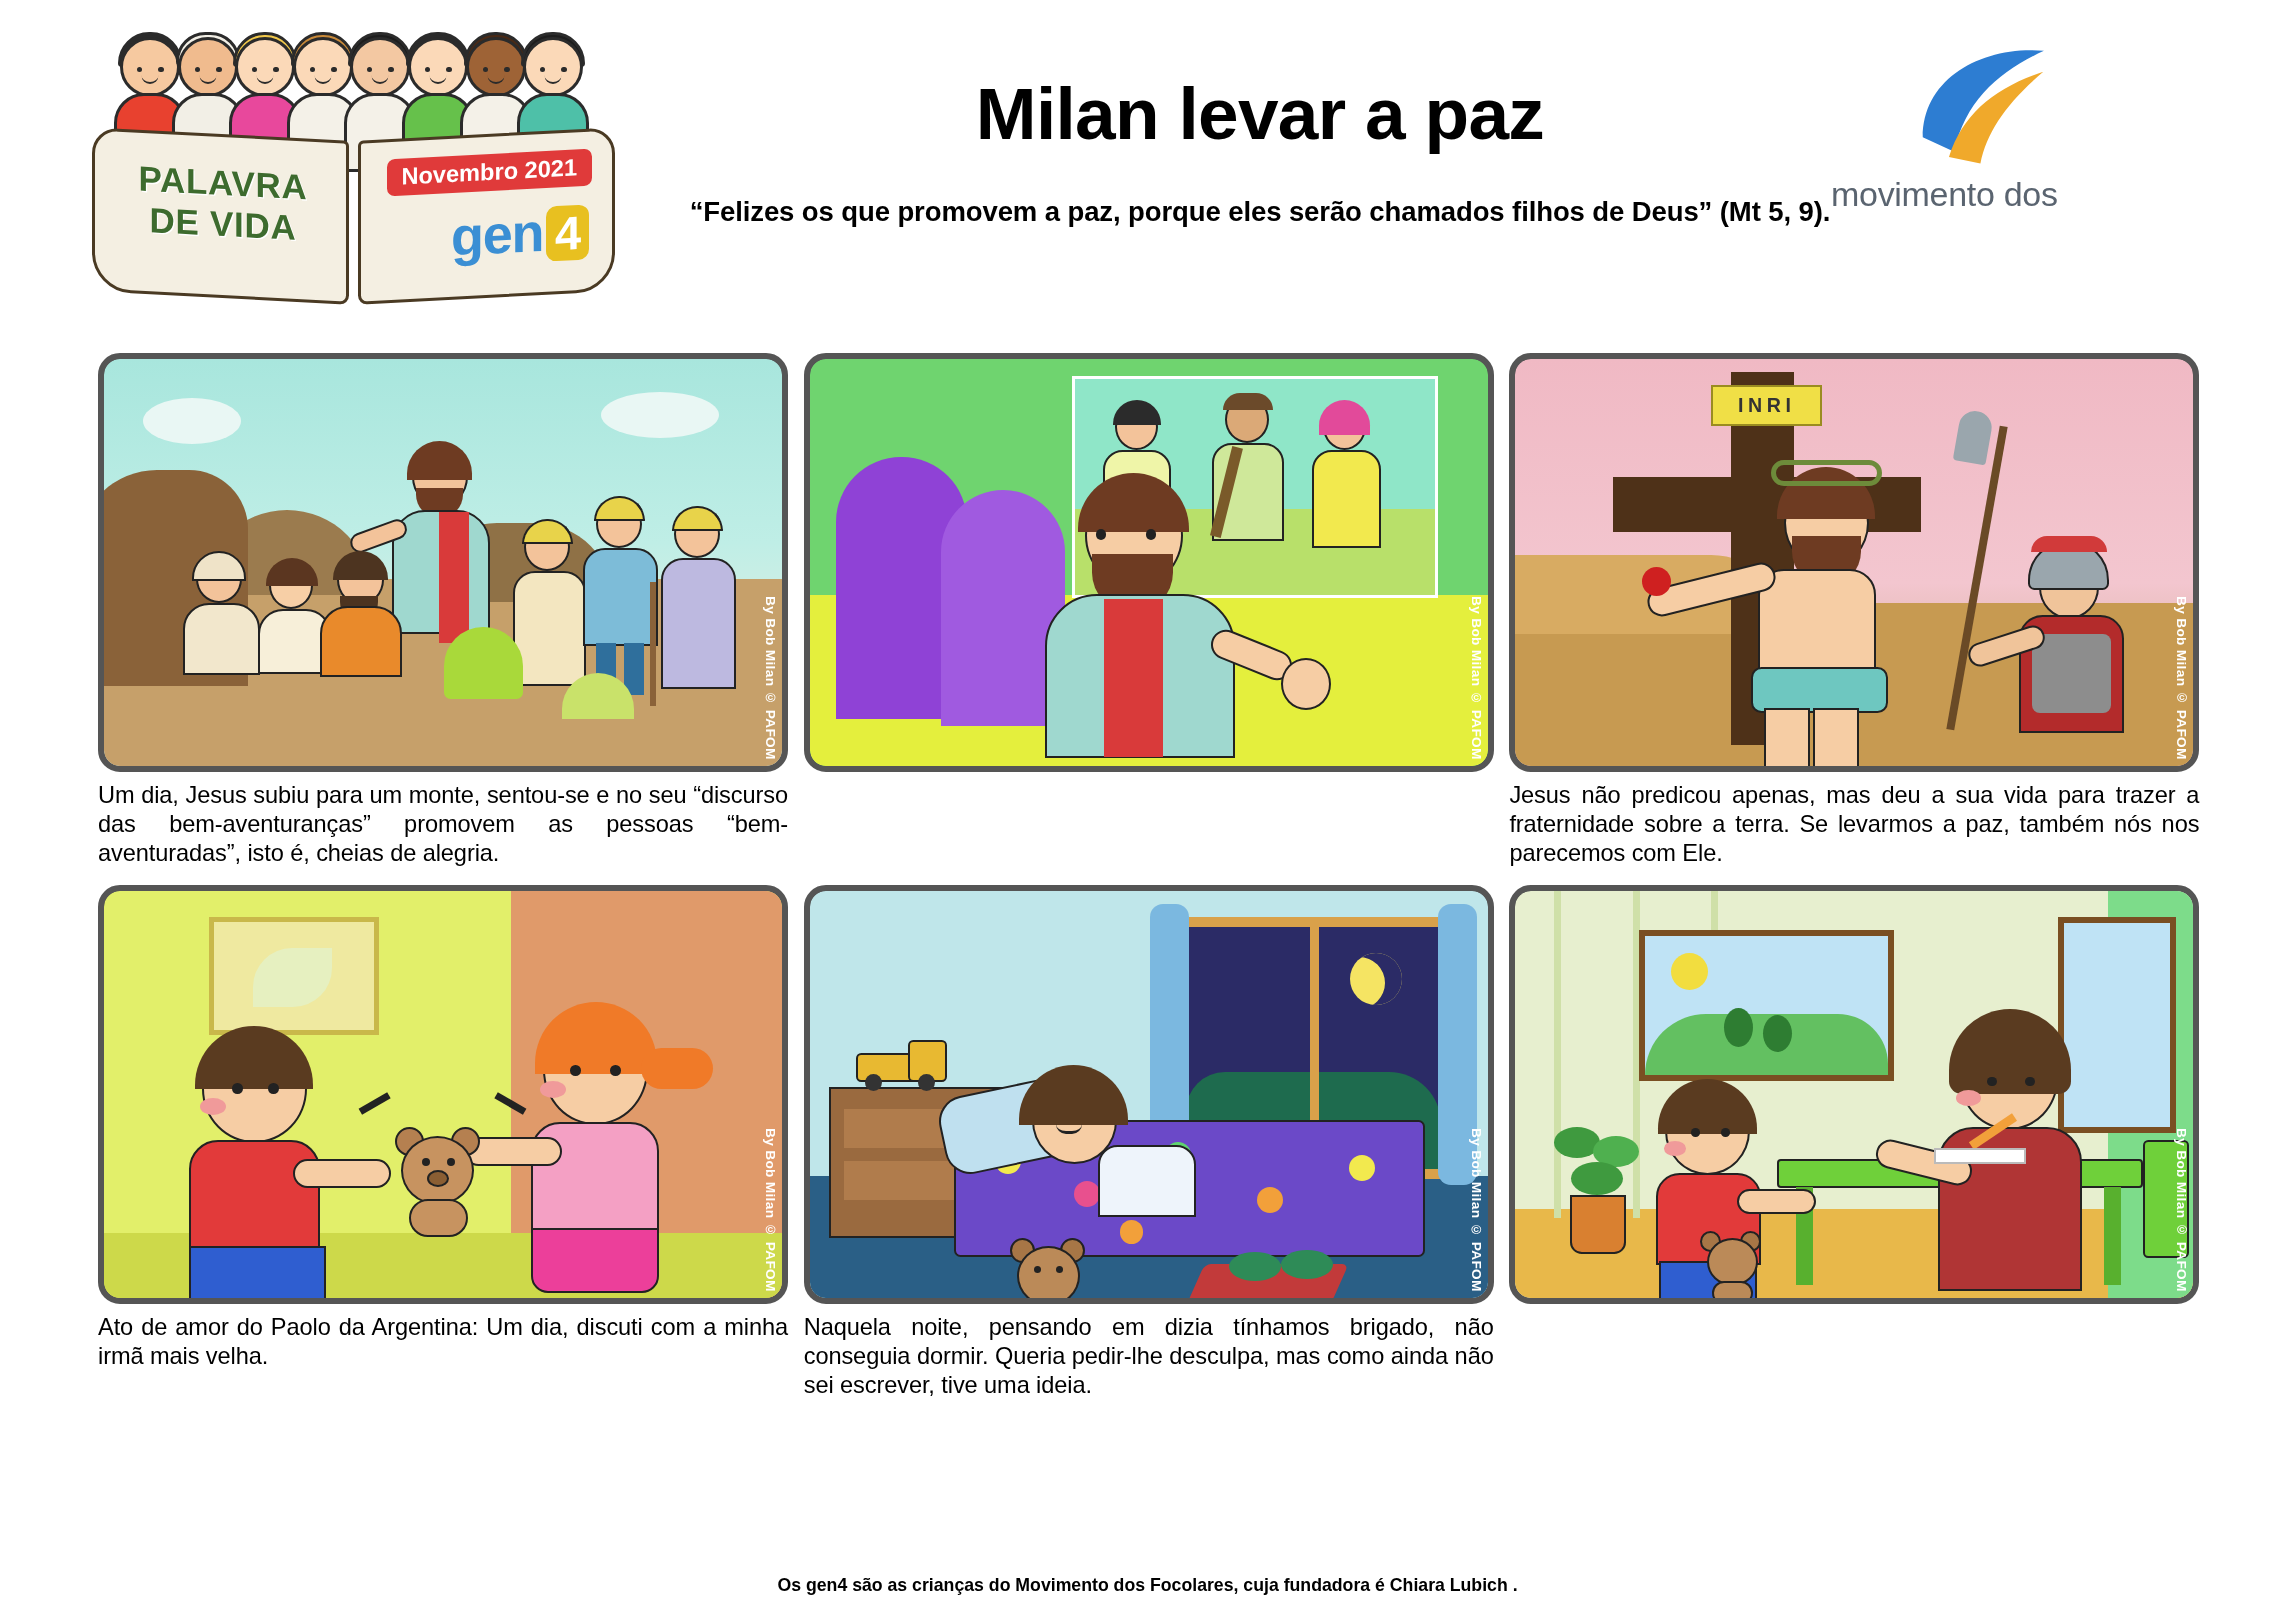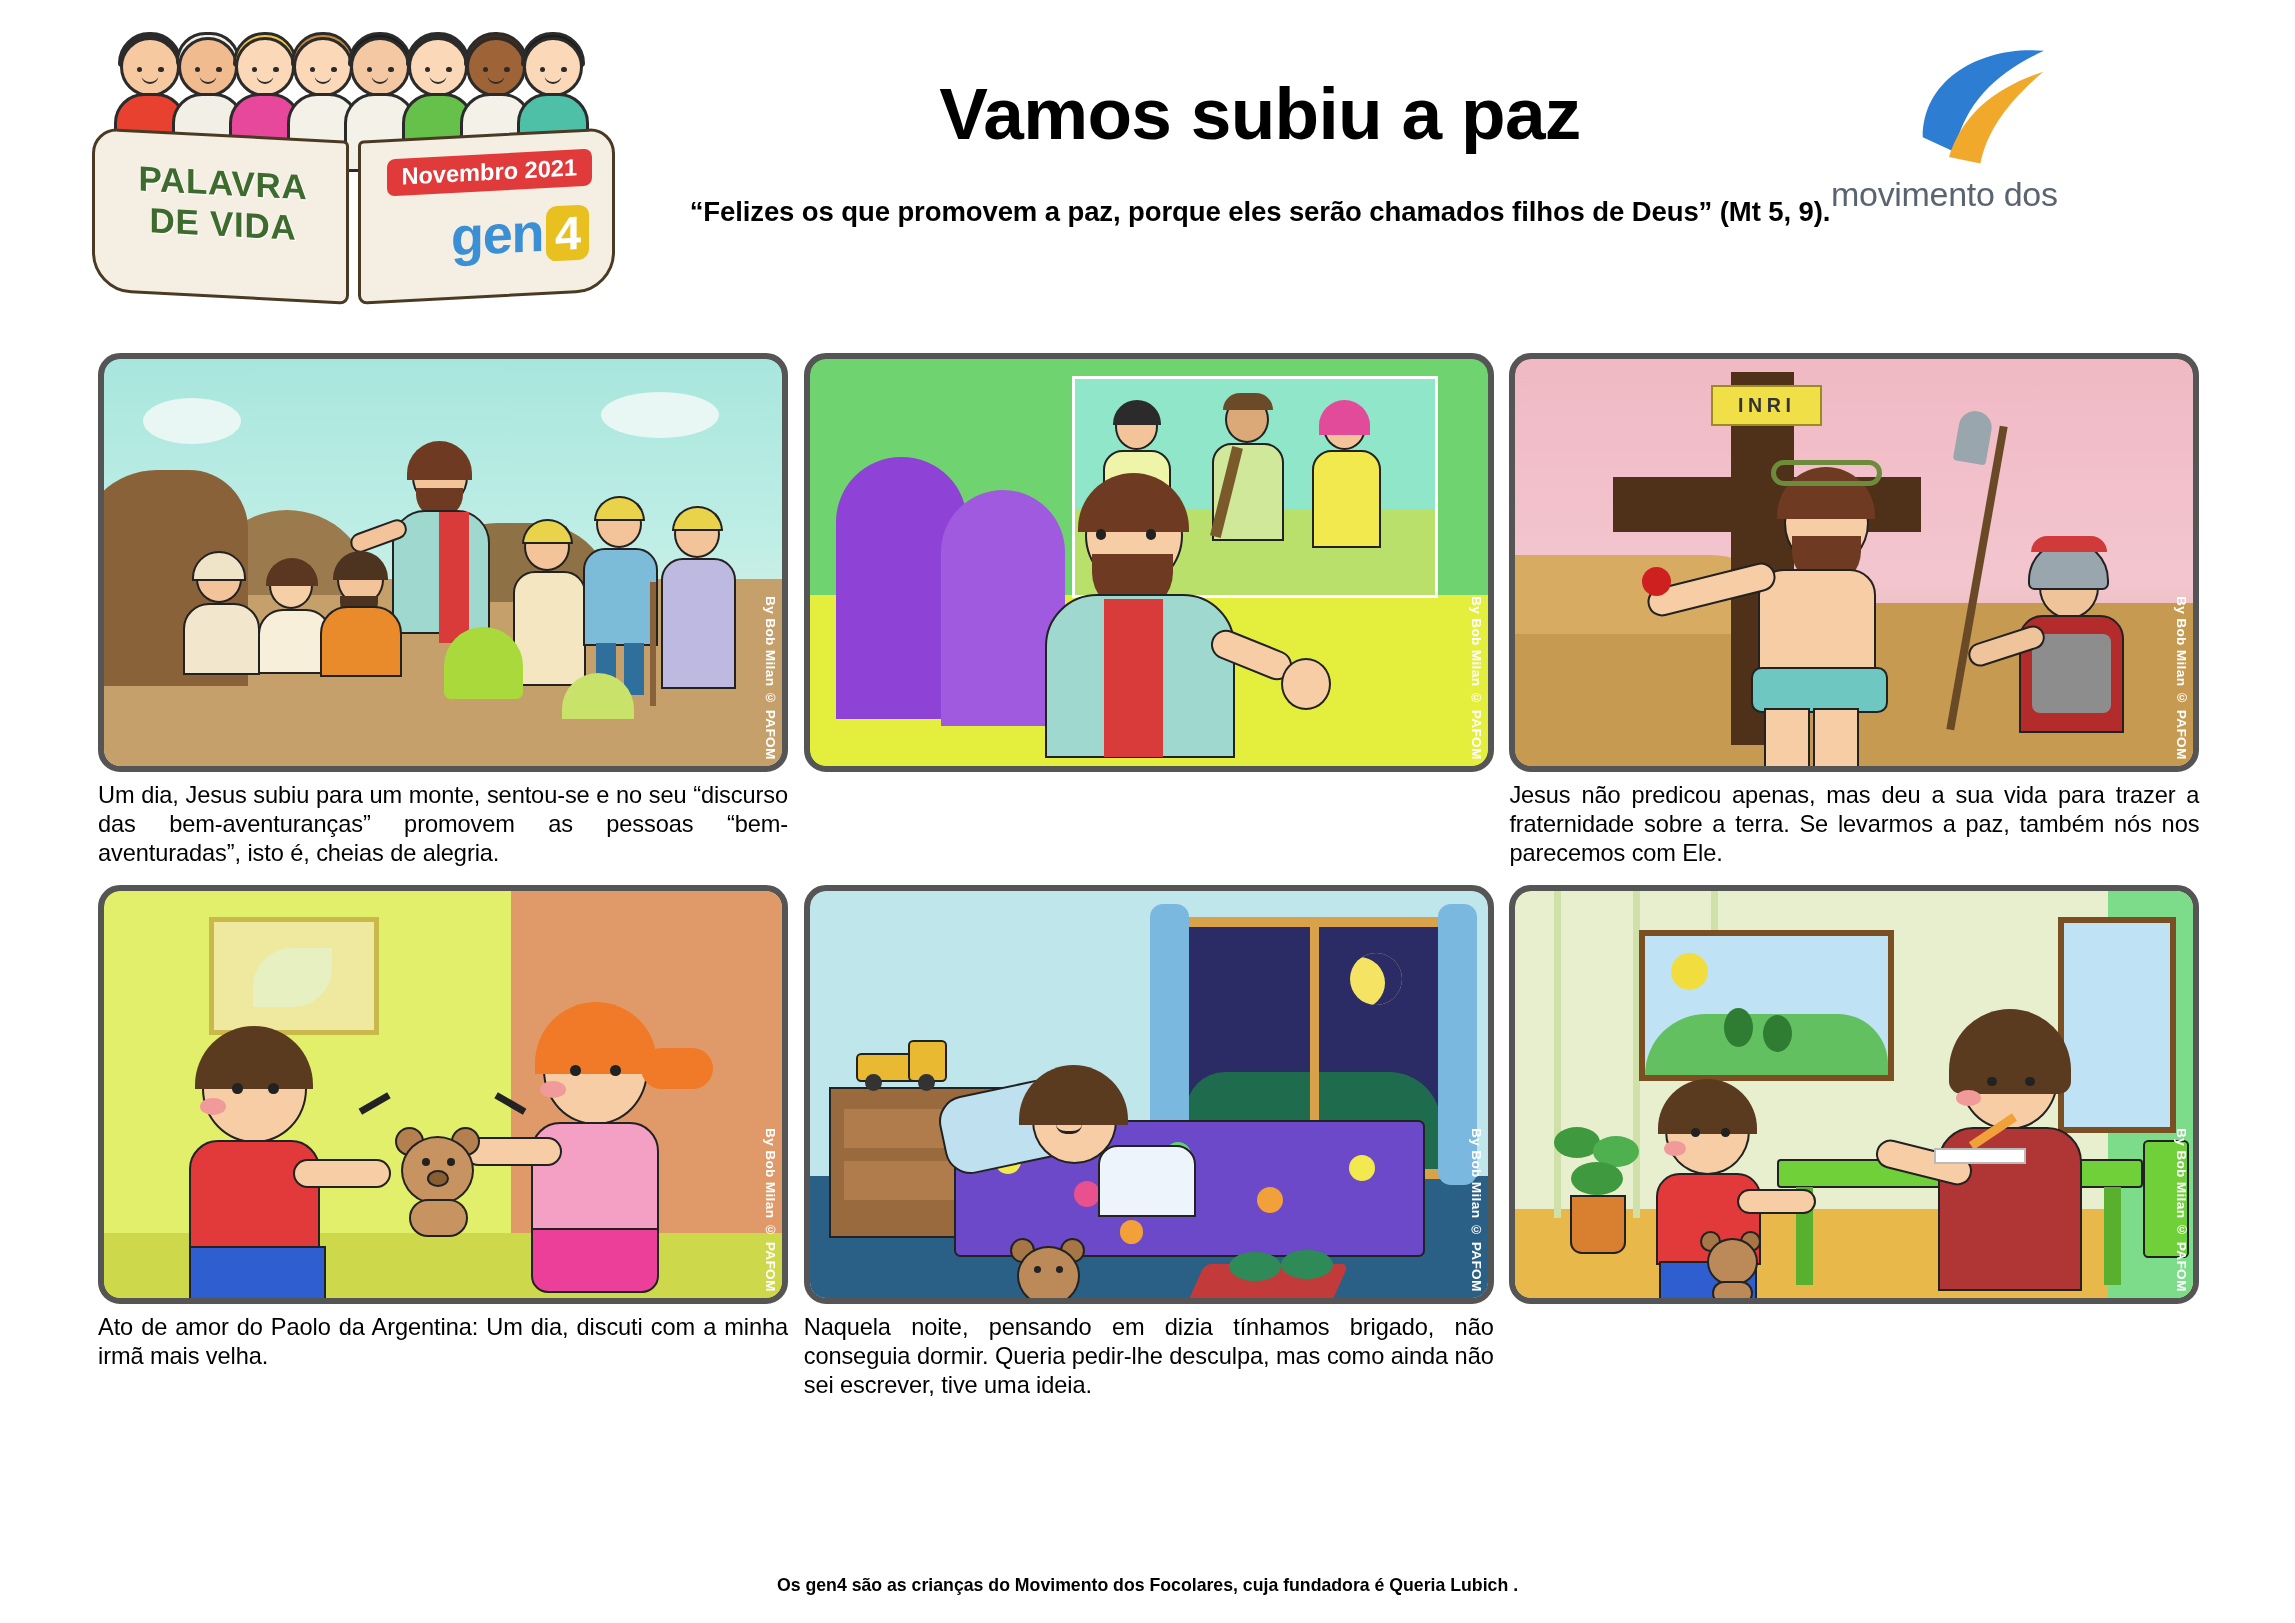--- a/index.html
+++ b/index.html
@@ -375,21 +375,21 @@
       <div class="book-title">
         <div>PALAVRA</div>
         <div>DE VIDA</div>
       </div>
       <div class="pv-date">Novembro 2021</div>
       <div class="gen4"><span>gen</span><span class="four">4</span></div>
     </div>
   </div>
 
   <div class="title-block">
-    <h1 class="main-title">Vamos subiu a paz</h1>
+    <h1 class="main-title">Milan levar a paz</h1>
     <div class="subtitle">“Felizes os que promovem a paz, porque eles serão chamados filhos de Deus” (Mt 5, 9).</div>
   </div>
 
   <div class="focolare">
     <div class="foc-mark">
       <svg width="164" height="131" viewBox="0 0 250 200">
         <path d="M30 150 C 30 60, 120 10, 215 18 C 150 48, 95 92, 78 172 Z" fill="#2d7dd2"></path>
         <path d="M70 180 C 92 112, 142 74, 214 50 C 160 96, 128 140, 118 190 Z" fill="#f0a92b"></path>
       </svg>
     </div>
@@ -732,15 +732,15 @@
             <div class="fig ol" style="left:19.6px;top:50px;width:41px;height:23.6px;background:#bb8a58;border-radius:13px;"></div>
           </div>
         </div>
         <div class="credit">By Bob Milan © PAFOM</div>
       </div>
     </div>
   </div>
 </div>
 
 <div class="footer">
-  <div>Os gen4 são as crianças do Movimento dos Focolares, cuja fundadora é Queria Lubich .</div>
+  <div>Os gen4 são as crianças do Movimento dos Focolares, cuja fundadora é Chiara Lubich .</div>
 </div>
 
 
 </body></html>

